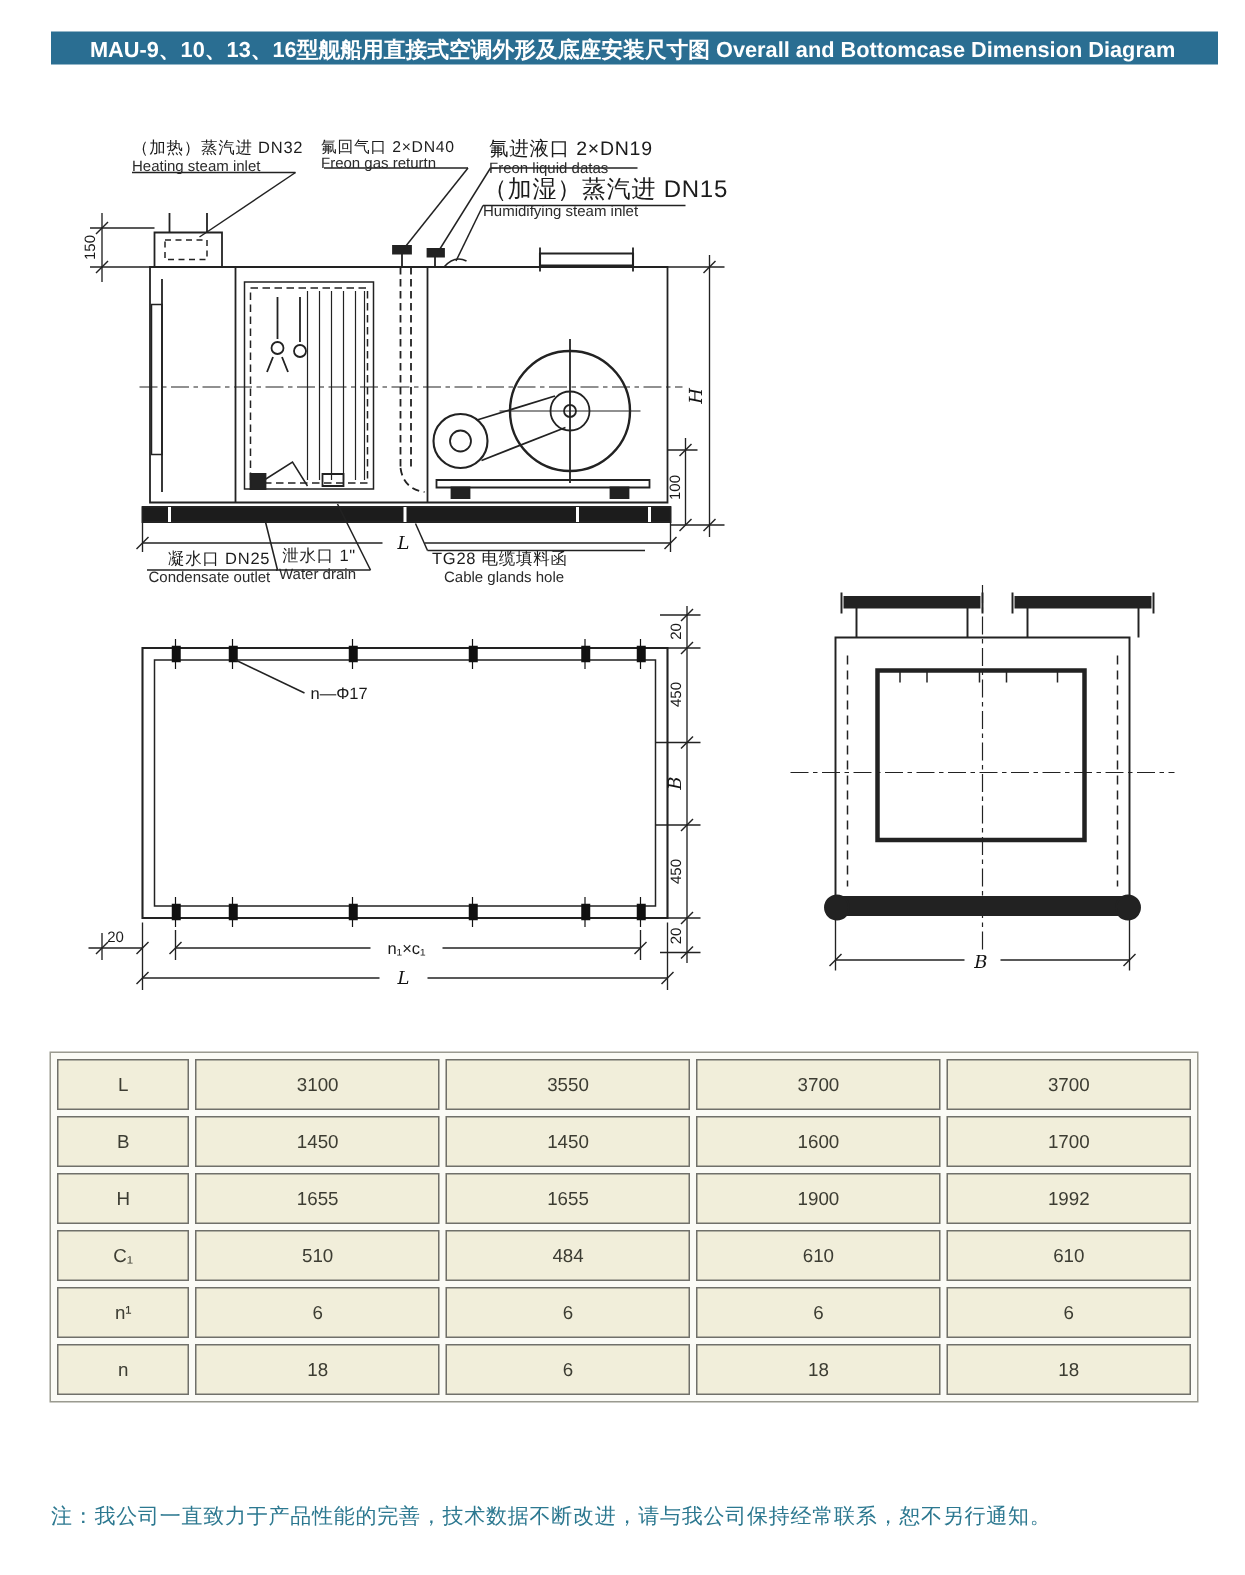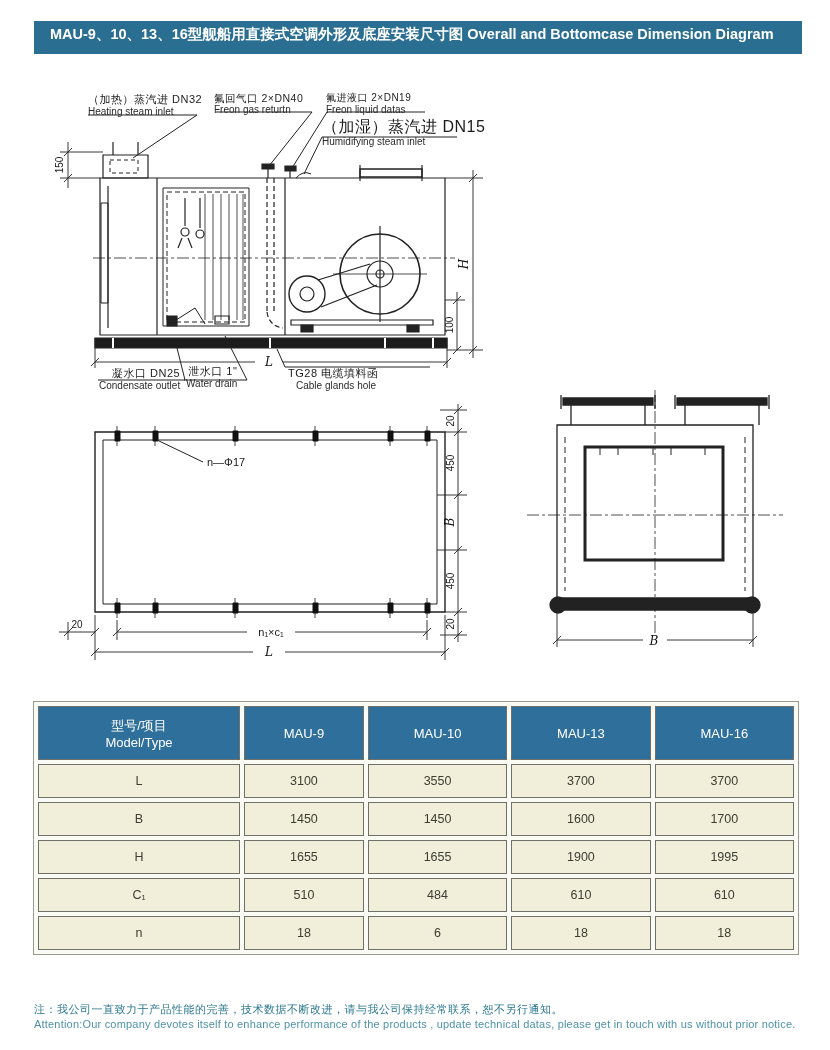--- a/index.html
+++ b/index.html
@@ -1,36 +1,36 @@
 <!DOCTYPE html>
 <html><head>
 <meta charset="utf-8">
 <style>
   html,body{margin:0;padding:0;background:#e8e8e8;}
   .page{position:relative;width:830px;height:1050px;background:#ffffff;
         font-family:"Liberation Sans",sans-serif;color:#222;overflow:hidden;}
-  .title-bar{position:absolute;left:34px;top:21px;width:752px;height:33px;
+  .title-bar{position:absolute;left:34px;top:21px;width:752px;height:22px;
         color:#fff;font-size:14.5px;font-weight:bold;line-height:27px;
-        padding-left:16px;white-space:nowrap;overflow:hidden;}
+        padding-left:26px;white-space:nowrap;overflow:hidden;}
   .dwg-label{position:absolute;line-height:1.15;white-space:nowrap;}
   .dwg-label .zh{font-size:11px;color:#1c1c1c;letter-spacing:.5px;text-align:right;}
   .dwg-label .en{font-size:10px;color:#2a2a2a;}
   svg{position:absolute;}
   svg line,svg rect,svg circle,svg path,svg polyline{vector-effect:non-scaling-stroke;}
   .dimtxt{font-size:10px;fill:#1a1a1a;font-family:"Liberation Sans",sans-serif;}
   .dimletter{font-size:12px;fill:#111;font-family:"DejaVu Serif",serif;font-style:italic;}
   .tbl-wrap{position:absolute;left:33px;top:701px;width:764px;border:1px solid #9a9a90;background:#fbfbf6;}
   table.spec{width:100%;border-collapse:separate;border-spacing:4px;}
   table.spec th,table.spec td{border:1px solid #70706a;text-align:center;vertical-align:middle;}
   table.spec th{height:50px;color:#fff;font-weight:normal;font-size:13px;}
   table.spec td{height:30px;font-size:12.5px;color:#3d3d33;background:#f1eeda;}
   td.param{font-size:13px;}
   .col-model{width:198px;}
   .note{position:absolute;left:34px;top:1002px;width:780px;}
-  .note .zh{font-size:11px;letter-spacing:.5px;}
+  .note .zh{font-size:14px;letter-spacing:.5px;}
   .note .en{font-size:11px;margin-top:1px;letter-spacing:.2px;}
 </style>
 </head>
 <body>
 
 <div class="page">
 
   <div class="title-bar" style="background:#2a6e92">MAU-9、10、13、16型舰船用直接式空调外形及底座安装尺寸图 Overall and Bottomcase Dimension Diagram</div>
 
   <svg style="left:55px;top:86px;" width="450" height="312" viewBox="0 0 450 312">
@@ -163,21 +163,21 @@
 
   <div class="dwg-label" style="left:88px;top:93px">
     <div class="zh">（加热）蒸汽进 DN32</div>
     <div class="en">Heating steam inlet</div>
   </div>
   <div class="dwg-label" style="left:214px;top:92px">
     <div class="zh" style="font-size:10.5px">氟回气口 2×DN40</div>
     <div class="en">Freon gas returtn</div>
   </div>
   <div class="dwg-label" style="left:326px;top:92px">
-    <div class="zh" style="font-size:10px">氟进液口 2×DN19</div>
+    <div class="zh" style="font-size:13px">氟进液口 2×DN19</div>
     <div class="en">Freon liquid datas</div>
   </div>
   <div class="dwg-label" style="left:322px;top:118px">
     <div class="zh" style="font-size:16px">（加湿）蒸汽进 DN15</div>
     <div class="en">Humidifying steam inlet</div>
   </div>
   <div class="dwg-label" style="left:99px;top:367px">
     <div class="zh">凝水口 DN25</div>
     <div class="en">Condensate outlet</div>
   </div>
@@ -321,67 +321,63 @@
         <line x1="142" y1="255" x2="228" y2="255"></line>
       <line x1="28" y1="259" x2="36" y2="251"></line>
         <line x1="224" y1="259" x2="232" y2="251"></line>
     </g>
     <text class="dimletter" x="129" y="260" text-anchor="middle">B</text>
   </svg>
 
   <div class="tbl-wrap">
     <table class="spec">
       <tbody>
-          <tr>
-        <th class="col-model" style="background:#2e6f9c">
-          <div>型号/项目</div>
-          <div>Model/Type</div>
-        </th>
-        <th style="background:#2e6f9c">MAU-9</th>
-        <th style="background:#2e6f9c">MAU-10</th>
-        <th style="background:#2e6f9c">MAU-13</th>
-        <th style="background:#2e6f9c">MAU-16</th>
-      </tr>
       <tr>
         <td class="param">L</td>
         <td>3100</td>
         <td>3550</td>
         <td>3700</td>
         <td>3700</td>
       </tr>
       <tr>
         <td class="param">B</td>
         <td>1450</td>
         <td>1450</td>
         <td>1600</td>
         <td>1700</td>
       </tr>
       <tr>
         <td class="param">H</td>
         <td>1655</td>
         <td>1655</td>
         <td>1900</td>
-        <td>1995</td>
+        <td>1992</td>
       </tr>
       <tr>
         <td class="param">C₁</td>
         <td>510</td>
         <td>484</td>
         <td>610</td>
         <td>610</td>
       </tr>
       <tr>
+        <td class="param">n¹</td>
+        <td>6</td>
+        <td>6</td>
+        <td>6</td>
+        <td>6</td>
+      </tr>
+      <tr>
         <td class="param">n</td>
         <td>18</td>
         <td>6</td>
         <td>18</td>
         <td>18</td>
       </tr>
     </tbody>
       </table>
   </div>
 
   <div class="note">
     <div class="zh" style="color:#2c7890">注：我公司一直致力于产品性能的完善，技术数据不断改进，请与我公司保持经常联系，恕不另行通知。</div>
-    <div class="en" style="color:#4e93a8">Attention:Our company devotes itself to enhance performance of the products , update technical datas, please get in touch with us without prior notice.</div>
   </div>
 
 </div>
 
 </body></html>

